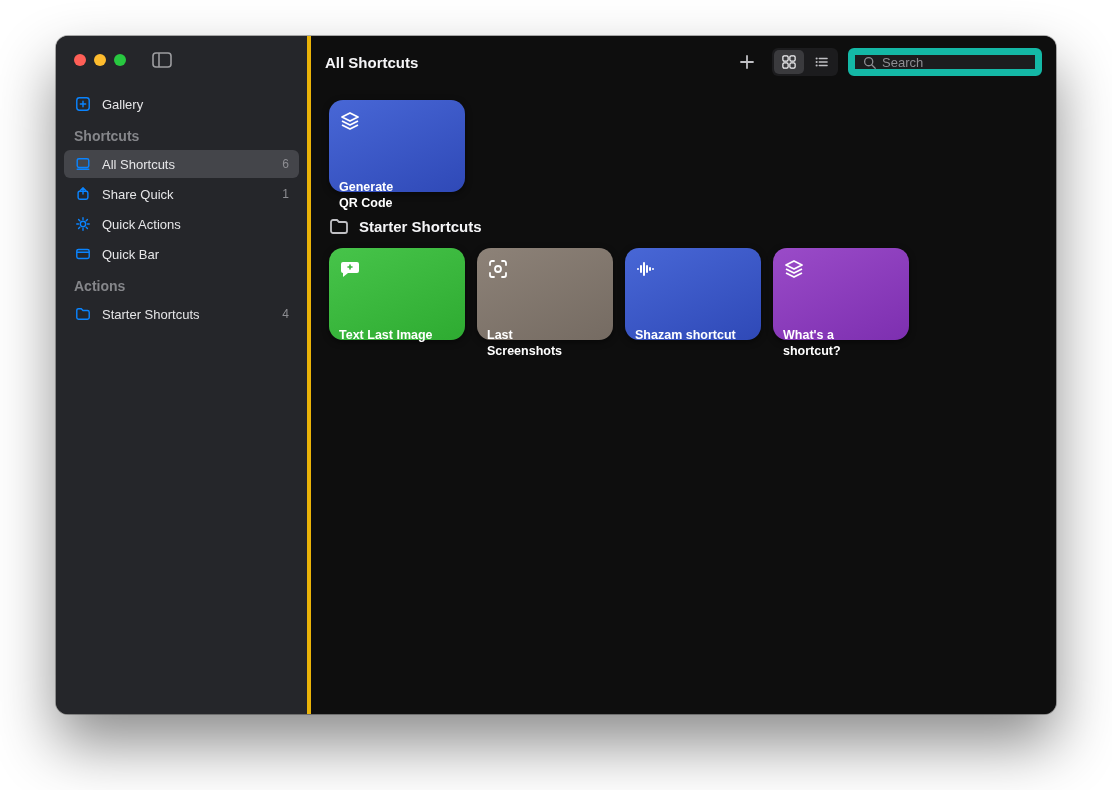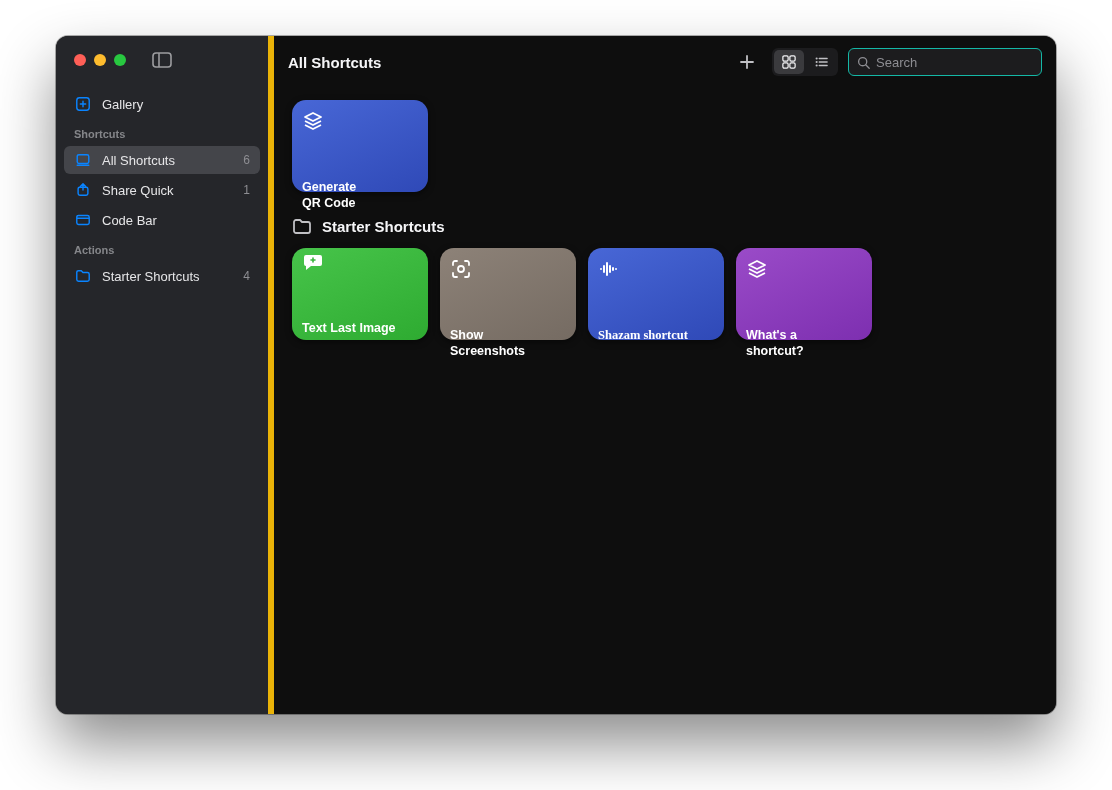--- a/index.html
+++ b/index.html
@@ -17,25 +17,25 @@
     width: 1000px;
     height: 678px;
     background: #0e0e0e;
     border-radius: 12px;
     box-shadow: 0 30px 60px rgba(0,0,0,0.45), 0 0 0 1px rgba(0,0,0,0.3);
     display: flex;
     overflow: hidden;
   }
   
   .sidebar {
-    width: 218px;
+    width: 255px;
     background: #25262a;
     display: flex;
     flex-direction: column;
-    border-right: 6px solid #eab308;
+    border-right: 4px solid #eab308;
   }
   .titlebar {
     height: 48px;
     display: flex;
     align-items: center;
     padding-left: 18px;
     gap: 8px;
   }
   .traffic { display: flex; gap: 8px; }
   .dot { width: 12px; height: 12px; border-radius: 50%; }
@@ -48,21 +48,21 @@
     display:flex; align-items:center; justify-content:center;
     color: #9d9da0;
   }
   .sidebar-content {
     padding: 6px 8px;
     display: flex;
     flex-direction: column;
     gap: 2px;
   }
   .sb-section-label {
-    font-size: 11px;
+    font-size: 14px;
     color: #85868a;
     padding: 8px 10px 4px 10px;
     font-weight: 600;
   }
   .sb-item {
     display: flex;
     align-items: center;
     gap: 10px;
     padding: 5px 10px;
     border-radius: 6px;
@@ -117,21 +117,21 @@
     display:flex; align-items:center; justify-content:center;
     border-radius: 5px;
     color: #c0c0c4;
   }
   .view-toggle .seg.active { background: #3a3a3d; color: #f5f5f7; }
   .search {
     display:flex;
     align-items:center;
     gap: 6px;
     background: #1c1c1e;
-    border: 1px solid #14b8a6;
+    border: 7px solid #14b8a6;
     height: 28px;
     border-radius: 6px;
     padding: 0 8px;
     width: 194px;
   }
   .search .icon { color: #8d8d92; width:14px; height:14px; display:flex; align-items:center; justify-content:center;}
   .search input {
     background: transparent;
     border: none;
     outline: none;
@@ -186,23 +186,23 @@
     display:flex; align-items:center; justify-content:center;
   }
   .section-head .title {
     font-size: 15px;
     font-weight: 700;
     color: #f5f5f7;
   }
   
   .g-pink   { background: linear-gradient(155deg,#ff5fa7 0%,#e84893 100%); }
   .g-blue   { background: linear-gradient(155deg,#4867d6 0%,#2f49b7 100%); }
-  .g-green  { background: linear-gradient(155deg,#47c44a 0%,#2eab31 100%); justify-content: center; }
+  .g-green  { background: linear-gradient(155deg,#47c44a 0%,#2eab31 100%); }
   .g-gray   { background: linear-gradient(155deg,#8d8278 0%,#756b62 100%); }
-  .g-blue2  { background: linear-gradient(155deg,#4867d6 0%,#2f49b7 100%); font-family: Liberation Serif, serif; }
+  .g-blue2  { background: linear-gradient(155deg,#4867d6 0%,#2f49b7 100%); }
   .g-purple { background: linear-gradient(155deg,#9a4bc8 0%,#7d2fb0 100%); }
 </style>
 </head>
 <body>
 
 <div class="window">
 
   <div class="sidebar">
     <div class="titlebar">
       <div class="traffic">
@@ -246,29 +246,38 @@
         <span class="icon">
           <svg viewBox="0 0 18 18" width="16" height="16">
               <rect x="3.5" y="6" width="11" height="9" rx="2" fill="none" stroke="currentColor" stroke-width="1.6"></rect>
               <path d="M9 2v7M6 5l3-3 3 3" fill="none" stroke="currentColor" stroke-width="1.6" stroke-linecap="round" stroke-linejoin="round"></path>
             </svg>
         </span>
         <span class="label">Share Quick</span>
         <span class="count">1</span>
       </div>
 
+      <div class="sb-item">
+        <span class="icon">
+          <svg viewBox="0 0 18 18" width="16" height="16">
+              <circle cx="9" cy="9" r="3" fill="none" stroke="currentColor" stroke-width="1.6"></circle>
+              <path d="M9 2v2M9 14v2M2 9h2M14 9h2M4 4l1.4 1.4M12.6 12.6 14 14M14 4l-1.4 1.4M5.4 12.6 4 14" stroke="currentColor" stroke-width="1.6" stroke-linecap="round"></path>
+            </svg>
+        </span>
+        <span class="label">Quick Actions</span>
+      </div>
 
       <div class="sb-item">
         <span class="icon">
           <svg viewBox="0 0 18 18" width="16" height="16">
               <rect x="2" y="4" width="14" height="10" rx="2" fill="none" stroke="currentColor" stroke-width="1.6"></rect>
               <line x1="2" y1="7" x2="16" y2="7" stroke="currentColor" stroke-width="1.6"></line>
             </svg>
         </span>
-        <span class="label">Code Bar</span>
+        <span class="label">Quick Bar</span>
       </div>
 
       <div class="sb-section-label">Actions</div>
 
       <div class="sb-item">
         <span class="icon">
           <svg viewBox="0 0 18 18" width="16" height="16">
               <path d="M2 5a2 2 0 0 1 2-2h3l2 2h5a2 2 0 0 1 2 2v6a2 2 0 0 1-2 2H4a2 2 0 0 1-2-2V5z" fill="none" stroke="currentColor" stroke-width="1.6"></path>
             </svg>
         </span>
@@ -352,21 +361,21 @@
           </span>
           <span class="clabel">Text Last Image</span>
         </div>
         <div class="card g-gray">
           <span class="cicon">
             <svg viewBox="0 0 22 22" width="22" height="22">
                 <path d="M3 7V5a2 2 0 0 1 2-2h2M19 7V5a2 2 0 0 0-2-2h-2M3 15v2a2 2 0 0 0 2 2h2M19 15v2a2 2 0 0 1-2 2h-2" fill="none" stroke="white" stroke-width="1.8" stroke-linecap="round"></path>
                 <circle cx="11" cy="11" r="3" fill="none" stroke="white" stroke-width="1.8"></circle>
               </svg>
           </span>
-          <span class="clabel" style="white-space:pre-line">Show
+          <span class="clabel" style="white-space:pre-line">Last
 Screenshots</span>
         </div>
         <div class="card g-blue2">
           <span class="cicon">
             <svg viewBox="0 0 22 22" width="22" height="22">
                 <path d="M3 11v0M6 8v6M9 5v12M12 8v6M15 10v2M18 11v0" stroke="white" stroke-width="2" stroke-linecap="round"></path>
               </svg>
           </span>
           <span class="clabel">Shazam shortcut</span>
         </div>

